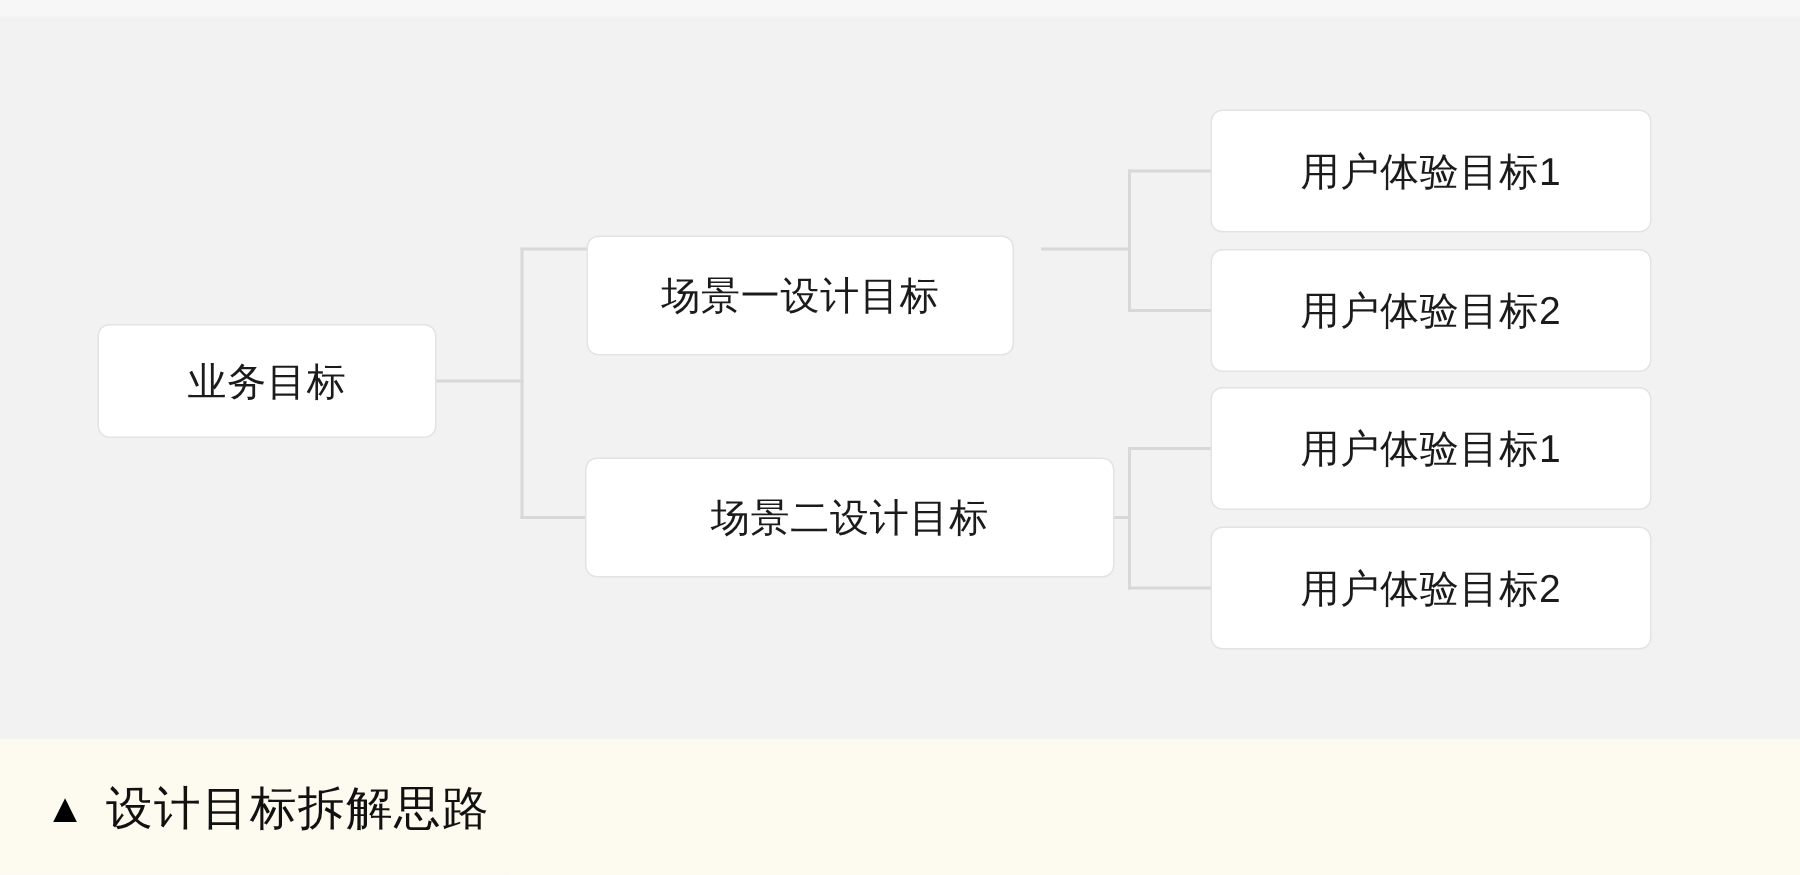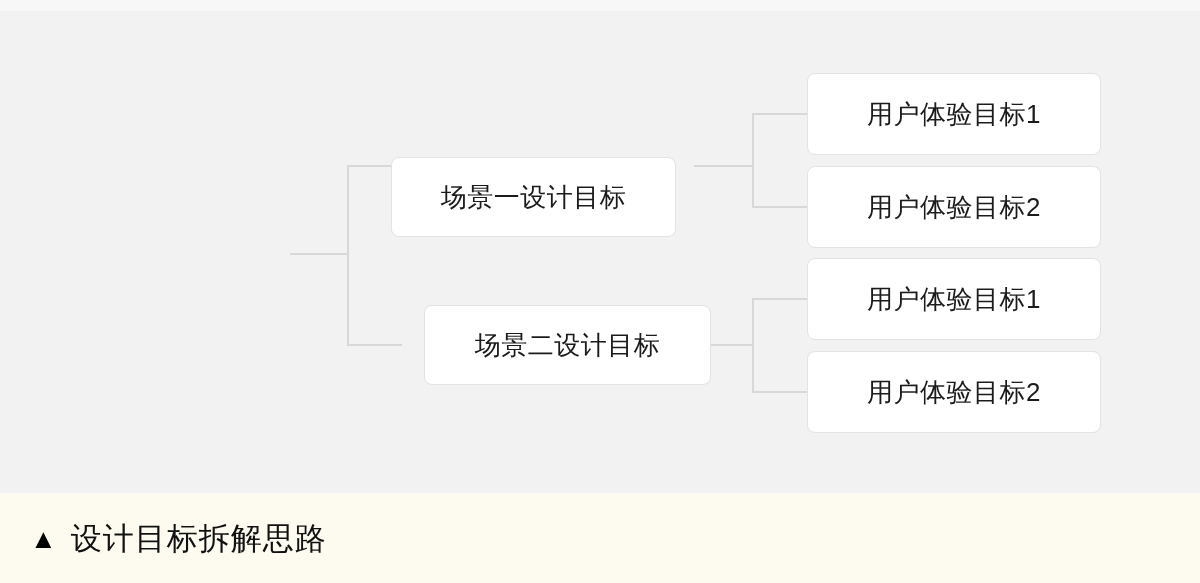--- a/index.html
+++ b/index.html
@@ -65,21 +65,21 @@
     line-height: 1;
   }
 
   .node-label {
     display: block;
     white-space: nowrap;
   }
 
   .node-root   { left: 65px;  top: 216px; width: 226px; height: 76px; }
   .node-sc1    { left: 391px; top: 126px; width: 285px; height: 80px; margin-top: 31px; }
-  .node-sc2    { left: 424px; top: 305px; width: 287px; height: 80px; }
+  .node-sc2    { left: 390px; top: 305px; width: 353px; height: 80px; }
   .node-leaf1  { left: 807px; top: 73px;  width: 294px; height: 82px; }
   .node-leaf2  { left: 807px; top: 166px; width: 294px; height: 82px; }
   .node-leaf3  { left: 807px; top: 258px; width: 294px; height: 82px; }
   .node-leaf4  { left: 807px; top: 351px; width: 294px; height: 82px; }
 
   
   .caption-bar {
     position: absolute;
     left: 0;
     top: 493px;
@@ -130,20 +130,23 @@
       <path d="M753 114 H807"></path>
       <path d="M753 207 H807"></path>
 
       <path d="M695 345 H753"></path>
       <path d="M753 299 V392"></path>
       <path d="M753 299 H807"></path>
       <path d="M753 392 H807"></path>
     </g>
   </svg>
 
+  <div class="node node-root">
+    <span class="node-label">业务目标</span>
+  </div>
 
   <div class="node node-sc1">
     <span class="node-label">场景一设计目标</span>
   </div>
 
   <div class="node node-sc2">
     <span class="node-label">场景二设计目标</span>
   </div>
 
   <div class="node node-leaf1">

